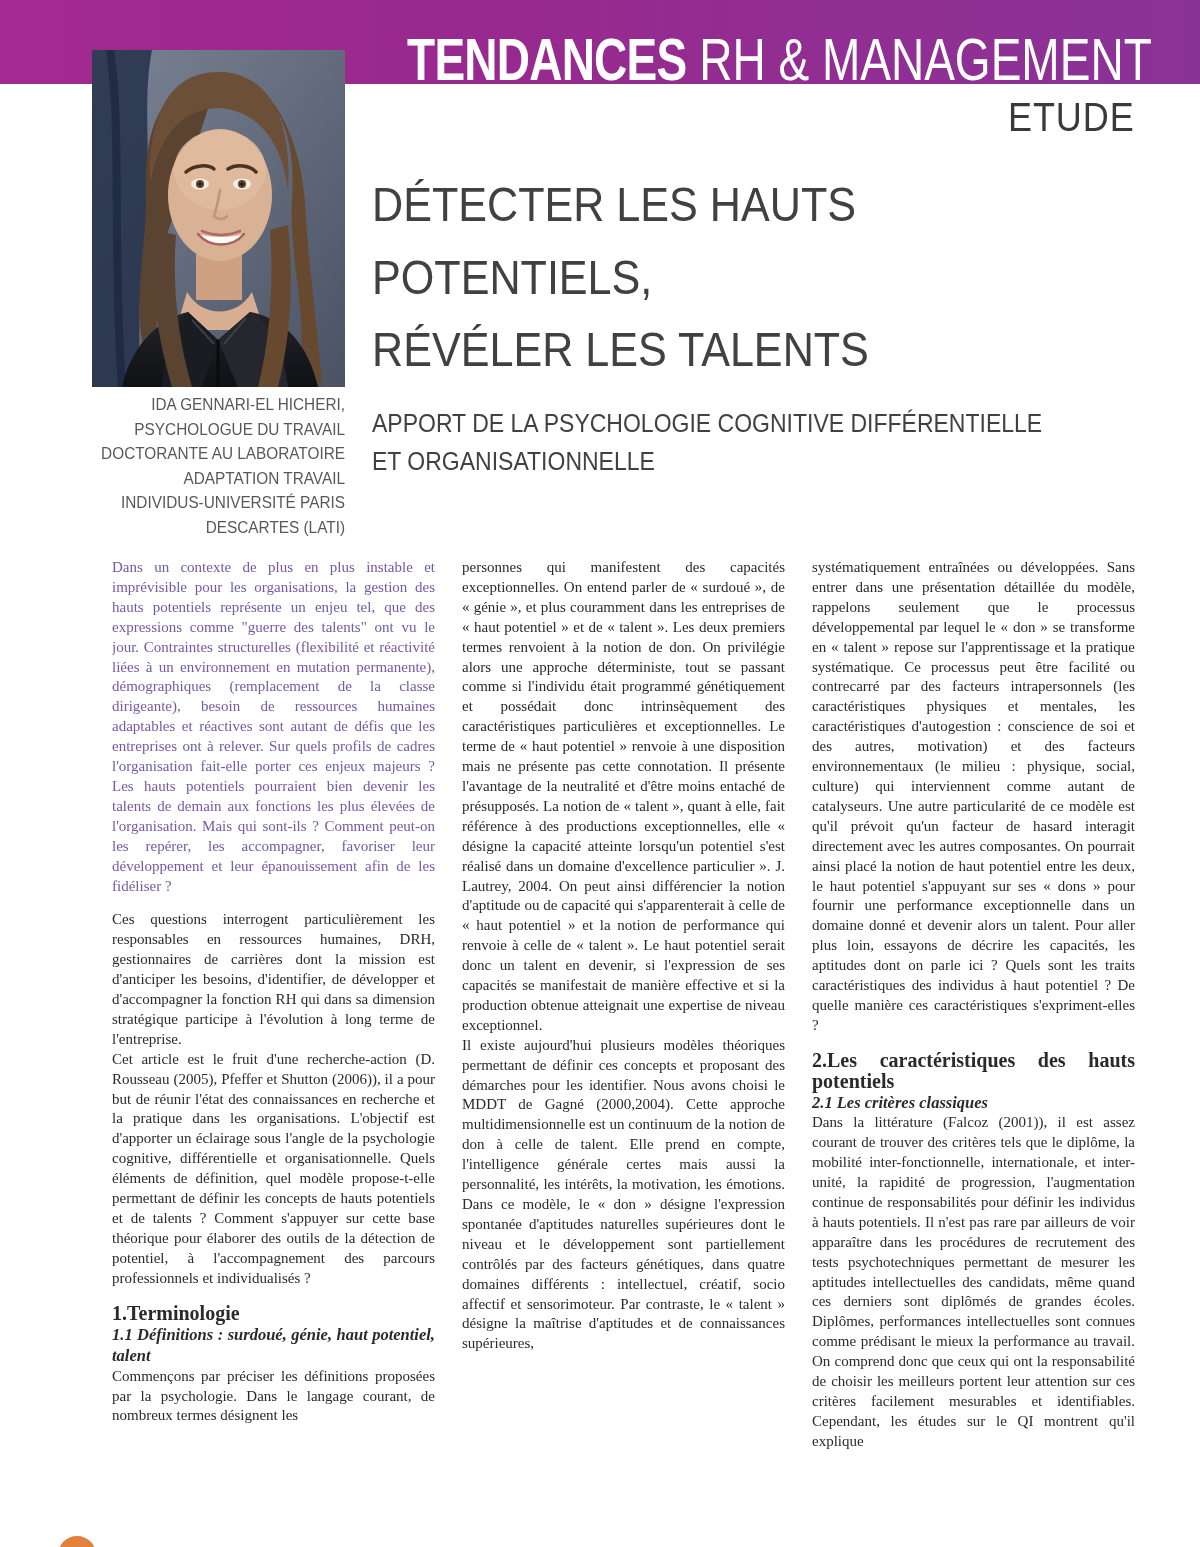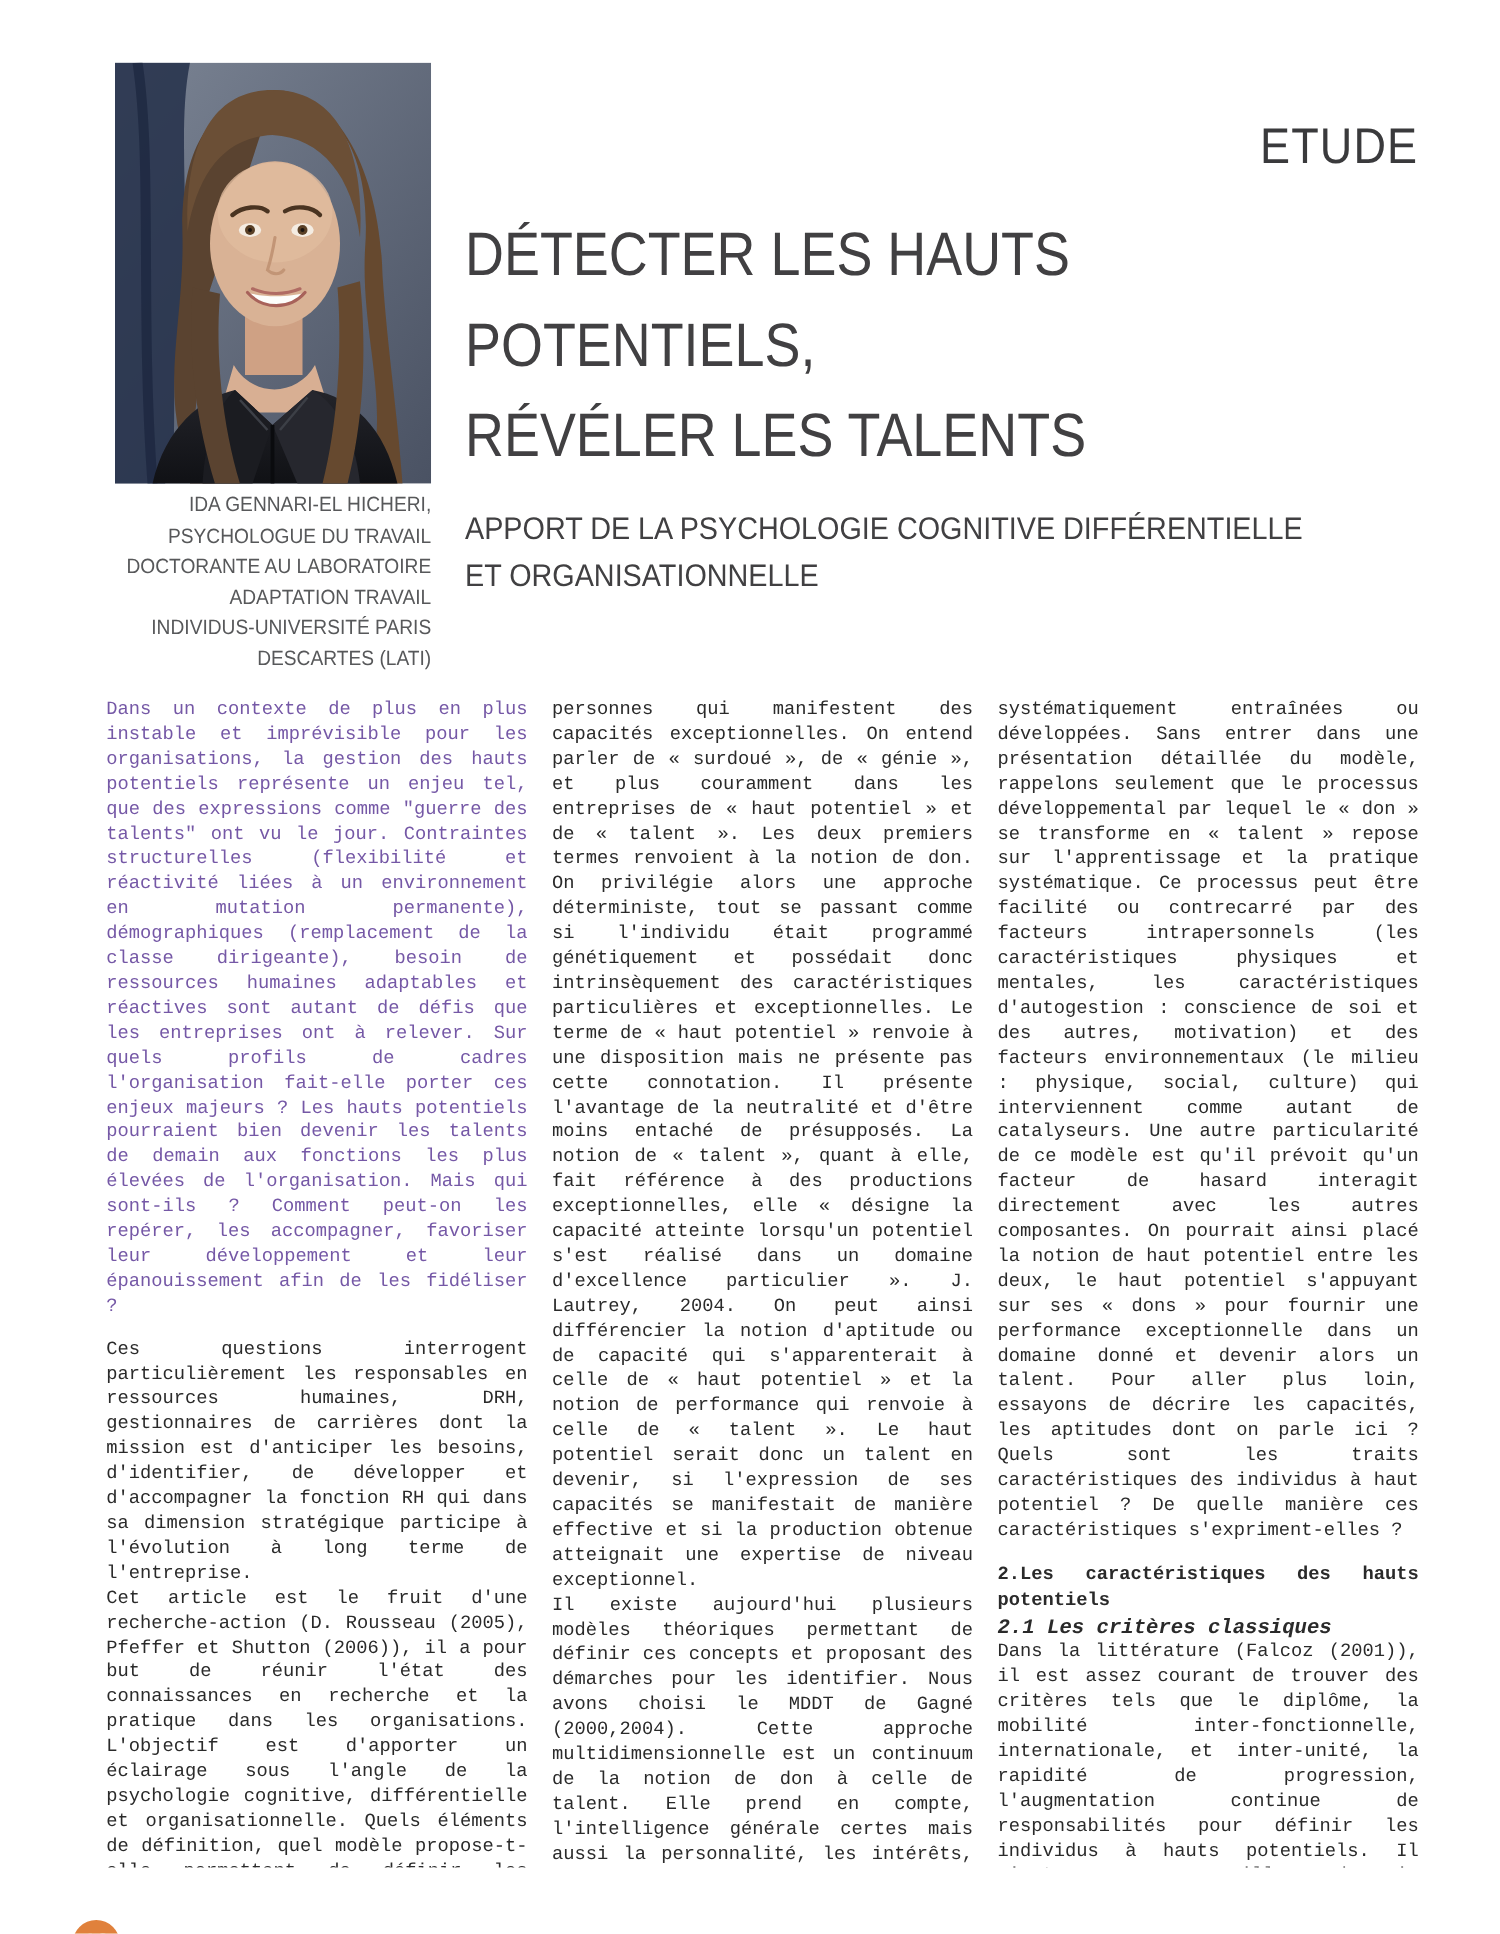--- a/index.html
+++ b/index.html
@@ -28,43 +28,48 @@
   
   .headline{position:absolute;left:372px;top:168px;color:#414042;}
   .headline .tl{font-size:49px;line-height:72.5px;white-space:nowrap;
                 transform:scaleX(0.88);transform-origin:left center;}
   .subtitle{position:absolute;left:372px;top:404px;color:#414042;}
   .subtitle .sl{font-size:25px;line-height:38px;white-space:nowrap;
                 transform:scaleX(0.92);transform-origin:left center;}
 
   
   .cols{position:absolute;left:85px;top:558px;width:1050px;display:flex;justify-content:space-between;}
-  .col{width:337px;height:936px;overflow:hidden;font-family:Liberation Mono, monospace;
-       font-size:15px;line-height:19.9px;text-align:justify;color:#2a2a2a;}
+  .col{width:337px;height:936px;overflow:hidden;font-family:Liberation Serif, serif;
+       font-size:15px;line-height:19.9px;text-align:justify;color:#2a2a2a;margin-left:27px;}
   .col p{margin:0;}
   .col p.intro{color:#7558a6;margin-bottom:14px;}
-  .col p.h1{font-weight:bold;font-size:15px;line-height:21px;margin-top:14px;}
+  .col p.h1{font-weight:bold;font-size:20px;line-height:21px;margin-top:14px;}
   .col p.h2{font-weight:bold;font-style:italic;font-size:16.5px;line-height:21.5px;}
   .col p.body + p.h2{margin-top:14px;}
   .col p.h1 + p.h2{margin-top:0;}
 
   
   .footer{position:absolute;left:58px;top:1494px;height:38px;display:flex;align-items:flex-end;margin-top:42px;}
   .page-badge{width:38px;height:38px;border-radius:50%;background:#e0813c;color:#ffffff;
               display:flex;align-items:center;justify-content:center;
               font-size:19px;font-weight:700;}
   .footer-text{margin-left:10px;font-size:21px;letter-spacing:2px;color:#55565a;white-space:nowrap;
                transform:scaleX(0.95);transform-origin:left center;}
   .footer-text .brand{color:#e0813c;}
 </style>
 </head>
 <body>
 
 <div class="page">
 
+  <div class="banner">
+    <div class="banner-title">
+      <span class="bold">TENDANCES</span><span class="light"> RH &amp; MANAGEMENT</span>
+    </div>
+  </div>
   <div class="kicker">ETUDE</div>
 
   <div class="photo">
     <svg width="253" height="337" viewBox="0 0 253 337" xmlns="http://www.w3.org/2000/svg">
       <defs>
         <linearGradient id="bg" x1="0" y1="0" x2="1" y2="1">
           <stop offset="0" stop-color="#7b8494"></stop>
             <stop offset="1" stop-color="#4a5263"></stop>
         </linearGradient>
         <linearGradient id="jack" x1="0" y1="0" x2="0" y2="1">

